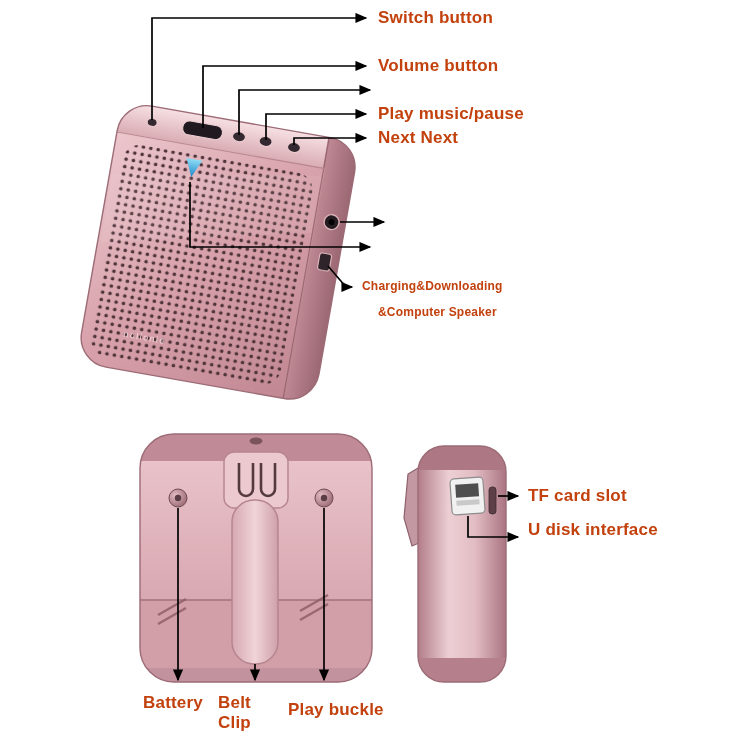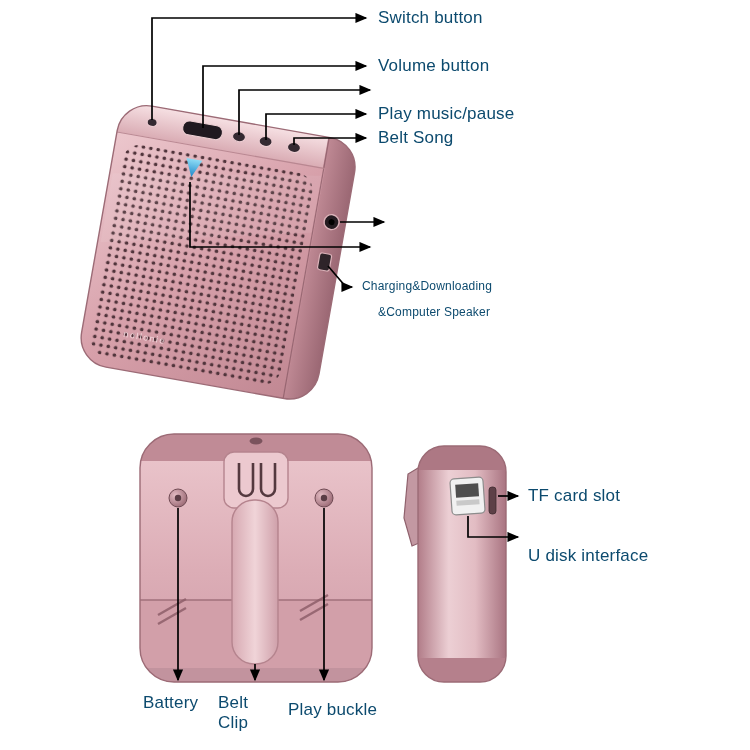--- a/index.html
+++ b/index.html
@@ -1,19 +1,19 @@
 <!DOCTYPE html>
 <html><head>
 <meta charset="utf-8">
 <style>
   html,body{margin:0;padding:0;background:#fff;}
   .stage{position:relative;width:750px;height:750px;background:#ffffff;overflow:hidden;
          font-family:"Liberation Sans",sans-serif;}
   .stage svg{position:absolute;left:0;top:0;}
-  .lbl{position:absolute;font-weight:normal;font-size:17px;line-height:20px;color:#0c4a6e;
+  .lbl{position:absolute;font-weight:bold;font-size:17px;line-height:20px;color:#c2410c;
        white-space:nowrap;letter-spacing:0.2px;}
   .lbl-lg{font-size:12px;}
 </style>
 </head>
 <body>
 
 <div class="stage">
 
 <svg width="750" height="750" viewBox="0 0 750 750">
   <defs>
@@ -158,23 +158,23 @@
     <path d="M468,516 V537 H518" marker-end="url(#arrow)"></path>
     <path d="M178,508 V680" marker-end="url(#arrow)"></path>
     <path d="M255,664 V680" marker-end="url(#arrow)"></path>
     <path d="M324,508 V680" marker-end="url(#arrow)"></path>
   </g>
 </svg>
 
 <div class="lbl" style="left:378px;top:8px">Switch button</div>
 <div class="lbl" style="left:378px;top:56px">Volume button</div>
 <div class="lbl" style="left:378px;top:104px">Play music/pause</div>
-<div class="lbl" style="left:378px;top:128px">Belt Song</div>
+<div class="lbl" style="left:378px;top:128px">Next Next</div>
 <div class="lbl lbl-lg" style="left:362px;top:276px">Charging&amp;Downloading</div>
 <div class="lbl lbl-lg" style="left:378px;top:302px">&amp;Computer Speaker</div>
 <div class="lbl" style="left:528px;top:486px">TF card slot</div>
-<div class="lbl" style="left:528px;top:546px">U disk interface</div>
+<div class="lbl" style="left:528px;top:520px">U disk interface</div>
 <div class="lbl" style="left:143px;top:693px">Battery</div>
 <div class="lbl" style="left:218px;top:693px">Belt</div>
 <div class="lbl" style="left:218px;top:713px">Clip</div>
 <div class="lbl" style="left:288px;top:700px">Play buckle</div>
 
 </div>
 
 </body></html>

